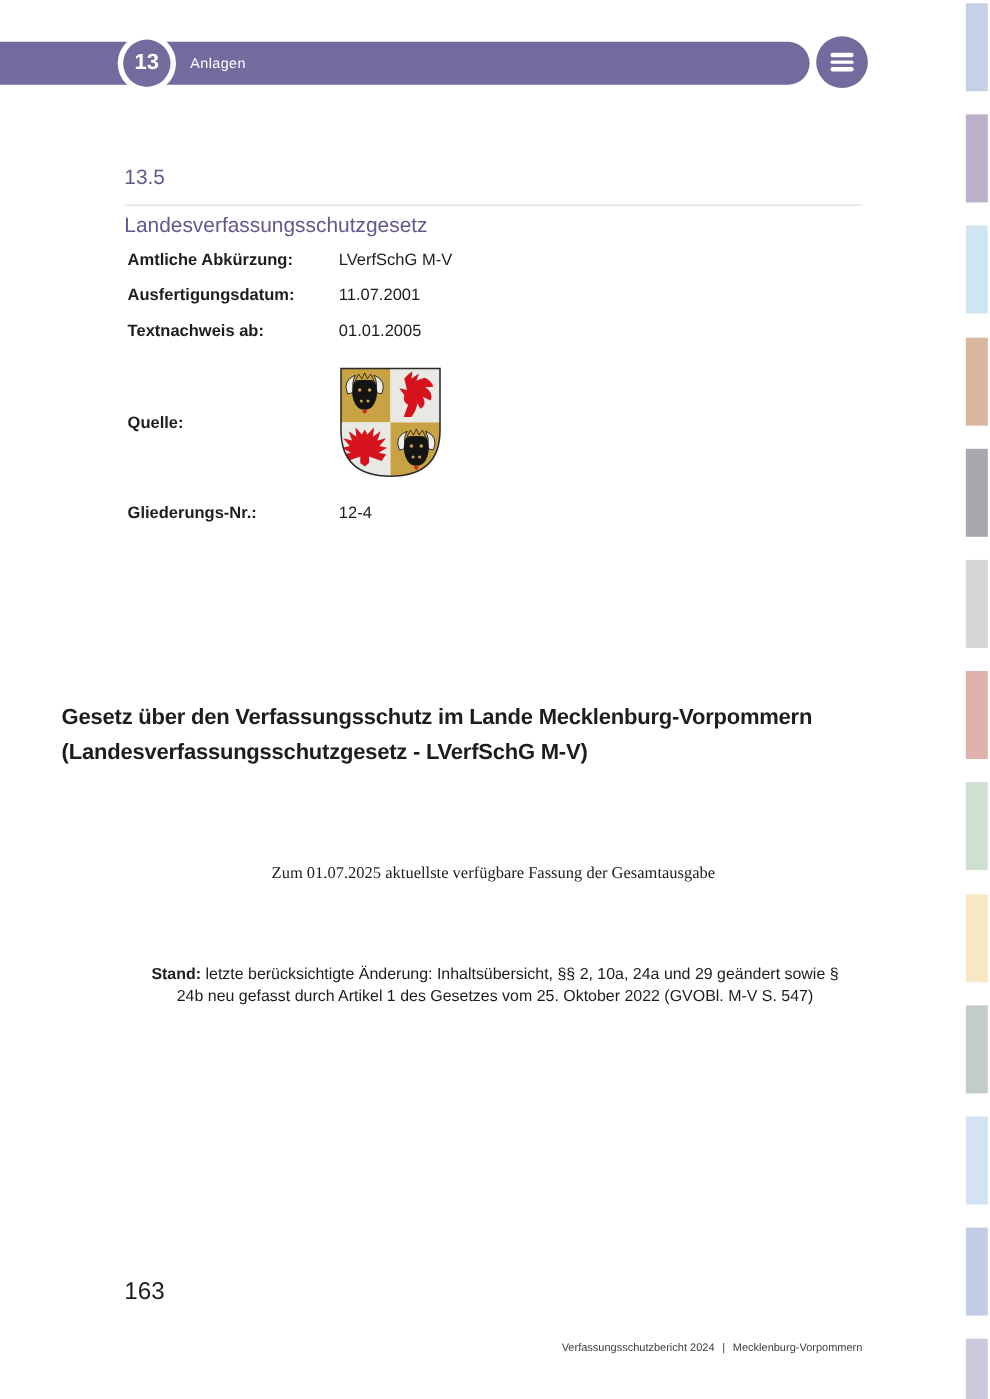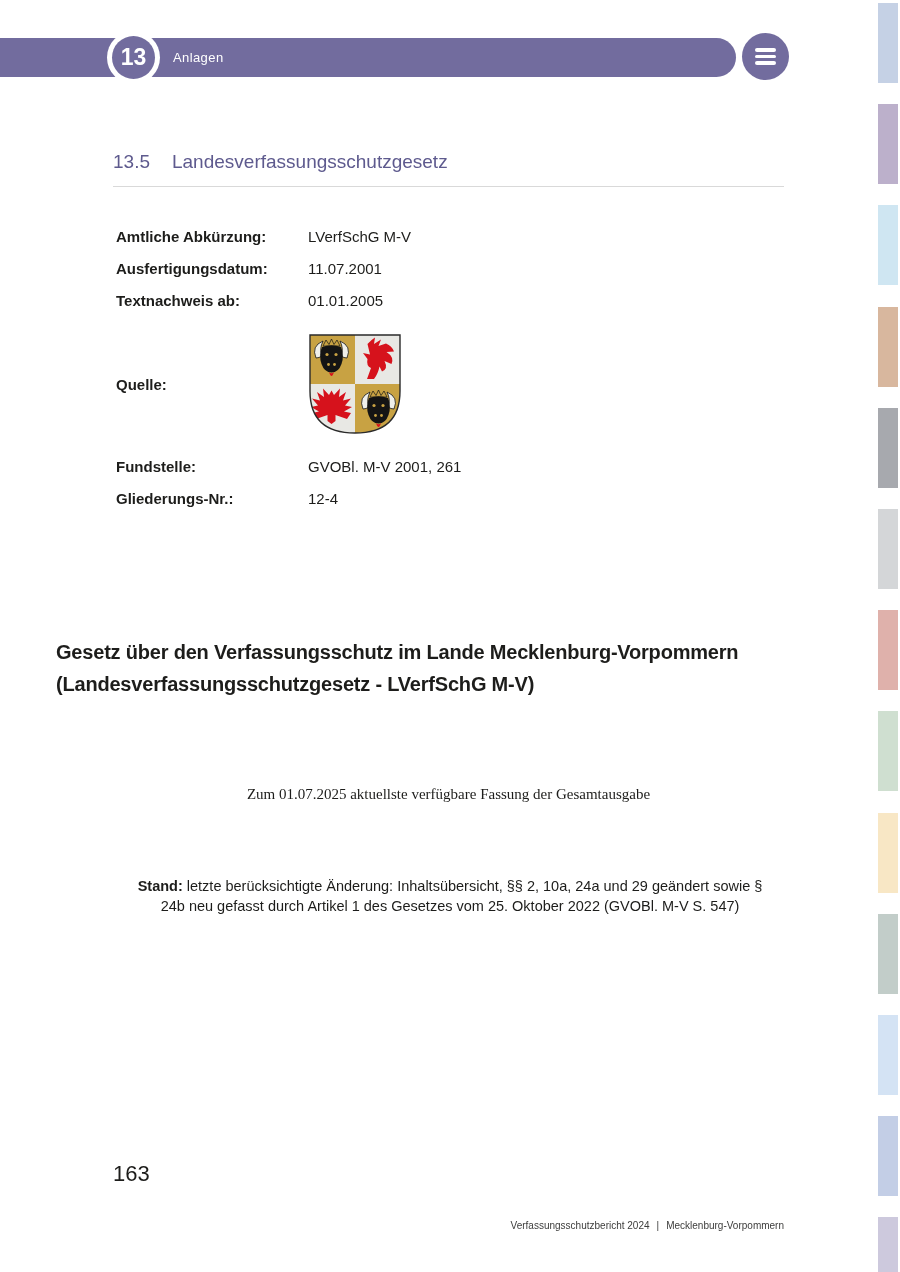--- a/index.html
+++ b/index.html
@@ -18,42 +18,42 @@
   }
   .chapter-badge{
     position:absolute;left:107px;top:31px;width:53px;height:53px;
     background:#ffffff;border-radius:50%;
     display:flex;align-items:center;justify-content:center;
   }
   .chapter-badge-inner{
     width:43px;height:43px;border-radius:50%;
     background:var(--header_bar,#726c9e);
     display:flex;align-items:center;justify-content:center;
-    color:#ffffff;font-weight:bold;font-size:23px;
+    color:#ffffff;font-weight:bold;font-size:20px;
   }
   .chapter-title{
     position:absolute;left:173px;top:38px;height:39px;
     display:flex;align-items:center;
     color:#ffffff;font-size:13px;letter-spacing:.4px;
   }
   .menu-button{
     position:absolute;left:742px;top:33px;width:47px;height:47px;
     background:var(--header_bar,#726c9e);border-radius:50%;
     display:flex;flex-direction:column;align-items:center;justify-content:center;gap:3px;
     cursor:pointer;
   }
   .menu-button span{display:block;width:21px;height:3.5px;border-radius:2px;background:#ffffff;}
   
   .tab-rail{position:absolute;top:0;right:0;width:900px;height:1272px;pointer-events:none;}
   .side-tab{position:absolute;left:878px;width:20px;height:80px;}
   
   .section-title{
     position:absolute;left:113px;top:151px;width:671px;
     display:flex;gap:22px;
-    font-size:19px;color:var(--section_title,#5e5a8e);
+    font-size:19px;color:var(--section_title,#5e5a8e);flex-direction:column;
   }
   .section-rule{
     position:absolute;left:113px;top:186px;width:671px;height:1px;
     background:var(--rule,#d9d9d9);
   }
   
   .meta{position:absolute;left:116px;top:228px;width:600px;font-size:15px;}
   .meta-row{display:flex;align-items:flex-start;height:20px;margin-bottom:12px;}
   .meta-label{width:192px;font-weight:bold;flex:none;}
   .meta-row.quelle{height:102px;margin-top:21px;margin-bottom:23px;align-items:center;}
@@ -169,24 +169,20 @@
 
         <path class="f-red" transform="translate(0,51)" d="M23.5,40 L19.5,37 L19.5,31 L8,35 L4,29 L11,27.5 L3,23 L10,21.5 L4,14.5 L12,16.5 L9,8 L16,13 L15,4.5 L21,11 L23.5,6.5 L26,11 L32,4.5 L31,13 L38,8 L35,16.5 L43,14.5 L37,21.5 L44,23 L36,27.5 L43,29 L39,35 L27.5,31 L27.5,37 Z"></path>
 
         <use href="#bullhead" x="47" y="53"></use>
       </g>
       <path d="M2,2 H92 V58 Q92,100 47,100 Q2,100 2,58 Z" fill="none" stroke="#2a2a2a" stroke-width="1.4"></path>
     </svg>
   </div>
 
   <div class="meta-row">
-    <div class="meta-label">Fundstelle:</div>
-    <div class="meta-value">GVOBl. M-V 2001, 261</div>
-  </div>
-  <div class="meta-row">
     <div class="meta-label">Gliederungs-Nr.:</div>
     <div class="meta-value">12-4</div>
   </div>
 </div>
 
 <div class="law-title">
   <div>Gesetz über den Verfassungsschutz im Lande Mecklenburg-Vorpommern</div>
   <div>(Landesverfassungsschutzgesetz - LVerfSchG M-V)</div>
 </div>
 

